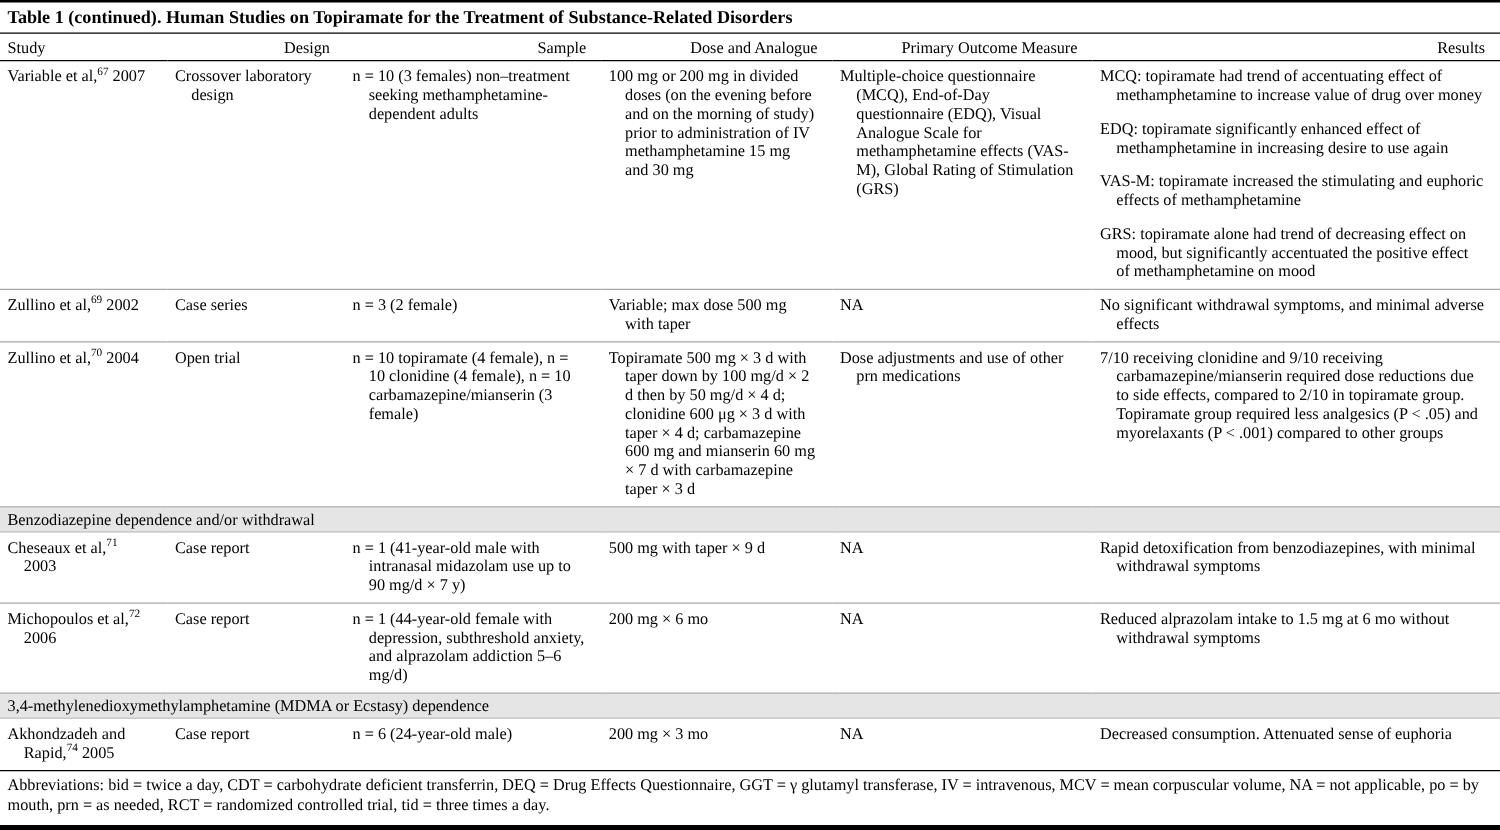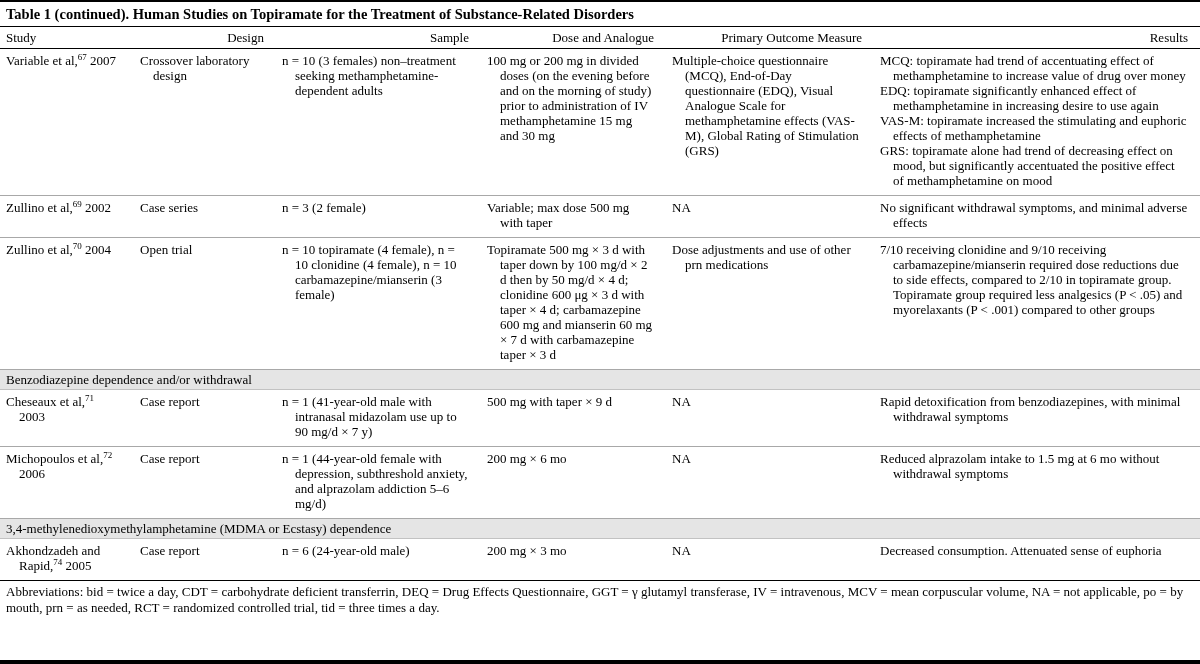--- a/index.html
+++ b/index.html
@@ -46,21 +46,21 @@
   tr.datarow td {
     vertical-align: top;
     padding: 4px 12px 7px 6px;
     border-bottom: 1px solid #a8a8a8;
   }
   tbody tr.datarow:last-child td { border-bottom: none; }
   .hang {
     padding-left: 13px;
     text-indent: -13px;
   }
-  .hang + .hang { margin-top: 0; }
+  .hang + .hang { margin-top: 12px; }
   sup {
     font-size: 9px;
     line-height: 0;
     vertical-align: super;
   }
   .footnote {
     border-top: 1px solid #000;
     padding: 3px 6px 4px 6px;
     font-size: 13px;
     line-height: 15.5px;

